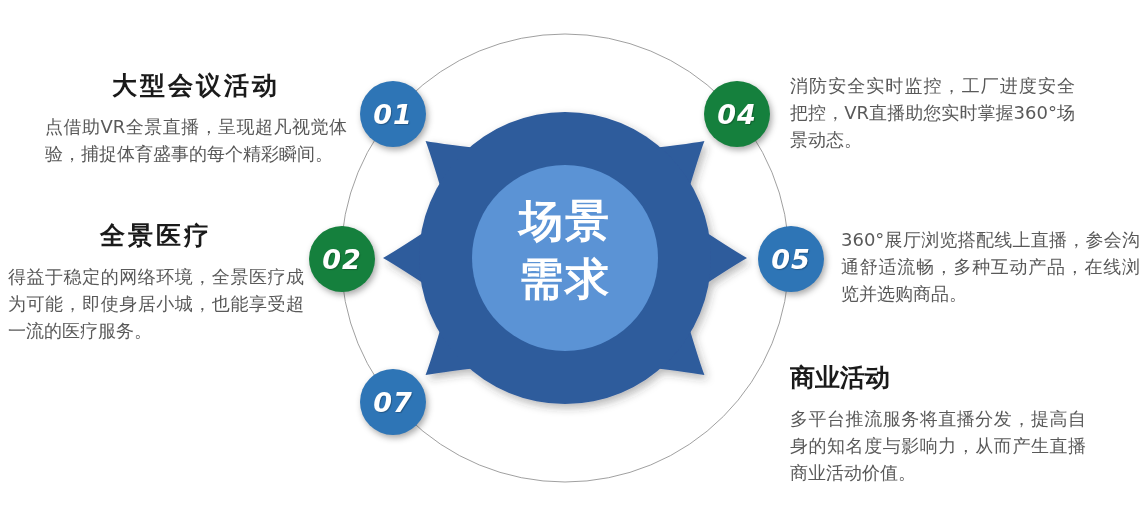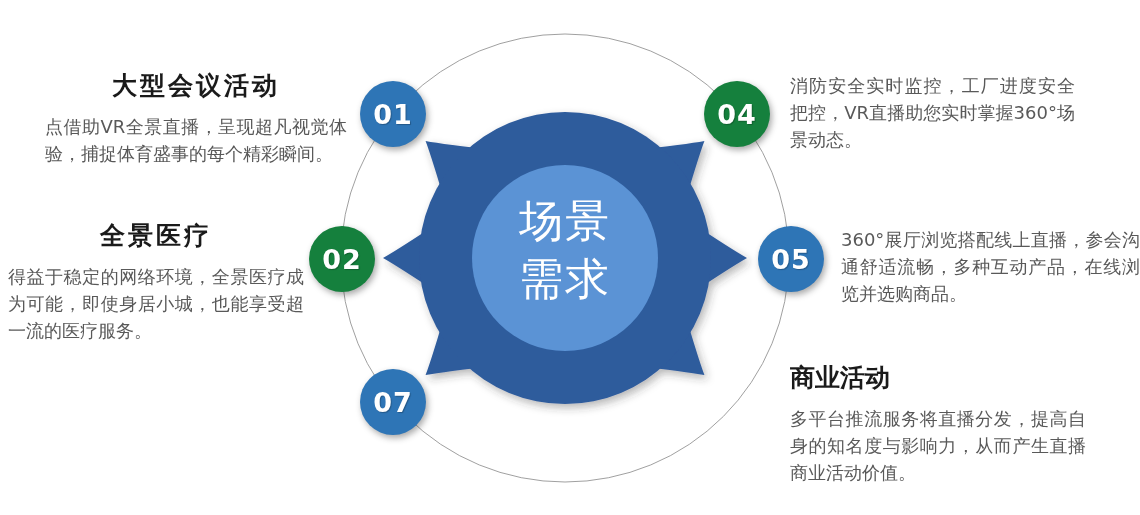--- a/index.html
+++ b/index.html
@@ -5,29 +5,29 @@
   html,body { margin:0; padding:0; background:#ffffff; }
   .canvas {
     position:relative; width:1140px; height:515px; background:#ffffff;
     font-family:"DejaVu Sans","Liberation Sans",sans-serif; overflow:hidden;
   }
   .diagram-svg { position:absolute; left:0; top:0; }
 
   
   .center-label {
     position:absolute; left:445px; top:192px; width:240px;
-    text-align:center; color:#ffffff; font-size:44px; font-weight:normal;
+    text-align:center; color:#ffffff; font-size:44px; font-weight:bold;
     line-height:58px; letter-spacing:2px;
   }
 
   
   .badge {
     position:absolute; width:66px; height:66px; border-radius:50%;
     color:#ffffff; display:flex; align-items:center; justify-content:center;
-    font-size:27px; font-weight:bold; letter-spacing:1px;
+    font-size:27px; font-style:italic; font-weight:bold; letter-spacing:1px;
     box-shadow:2px 3px 6px rgba(40,40,40,.40);
     text-shadow:1px 1px 1px rgba(0,0,0,.25);
   }
   .badge.bright { background:#2e75b6; }
   .badge.navy   { background:#15803d; }
   .badge-1 { left:360px; top:81px; }
   .badge-2 { left:309px; top:226px; }
   .badge-3 { left:360px; top:369px; }
   .badge-4 { left:704px; top:81px; }
   .badge-5 { left:758px; top:226px; }

